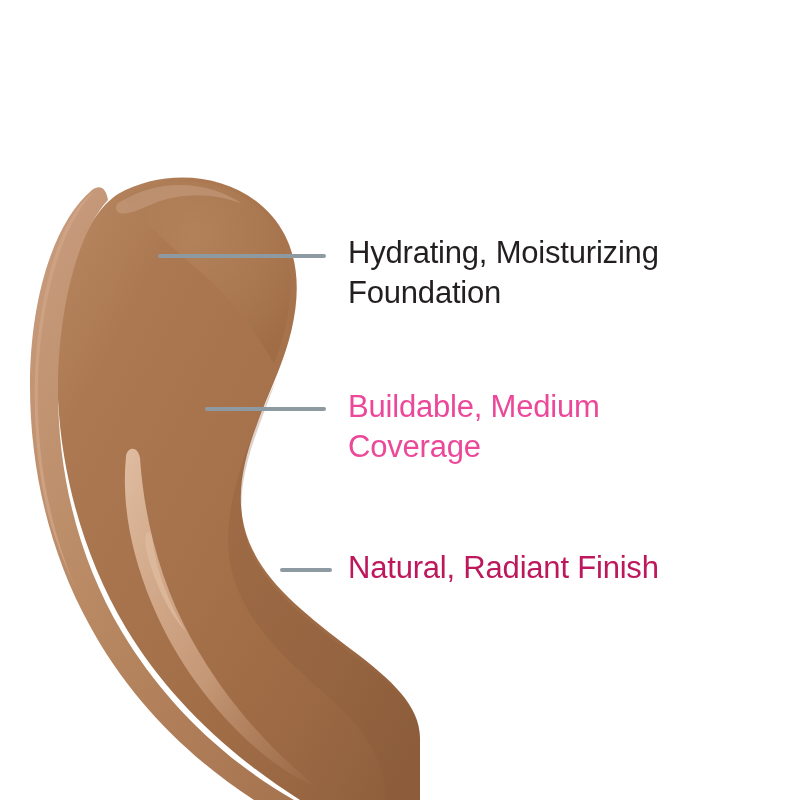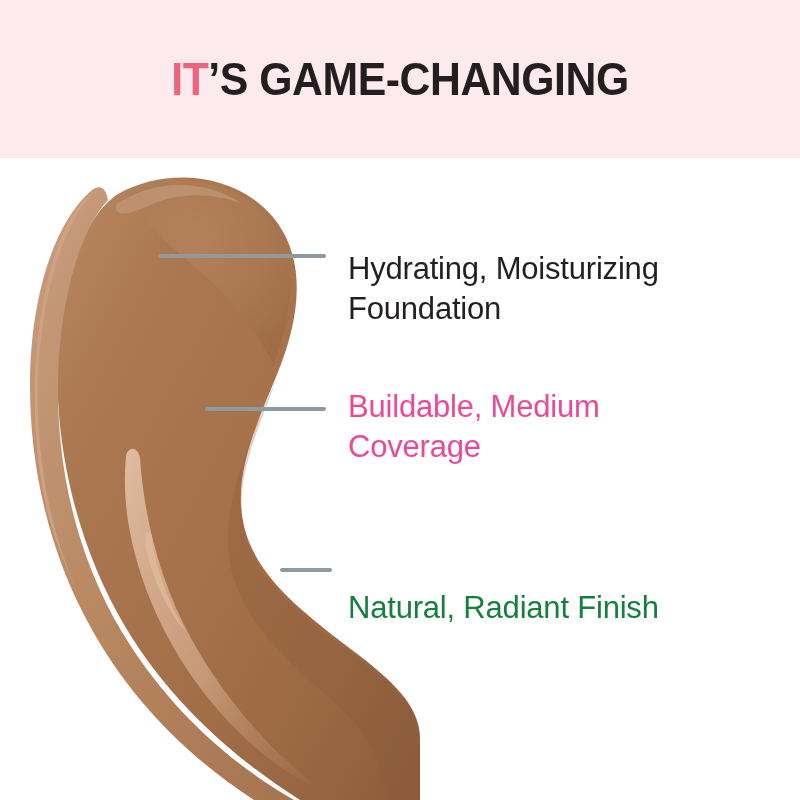--- a/index.html
+++ b/index.html
@@ -85,26 +85,20 @@
     color: #231f20;
     letter-spacing: -0.2px;
     white-space: pre-line;
   }
 </style>
 </head>
 <body>
 
 <div id="page">
 
-  <div id="header-band" style="background: rgb(252, 234, 238);">
-    <div id="headline">
-      <span class="hl-pink" style="color: rgb(236, 100, 126);">IT</span>
-        <span class="hl-dark" style="color: rgb(35, 31, 32);">’S GAME-CHANGING</span>
-    </div>
-  </div>
 
   <div id="swatch-wrap">
     <svg id="swatch-svg" viewBox="0 0 420 642" xmlns="http://www.w3.org/2000/svg">
       <defs>
         <linearGradient id="gradBase" x1="0" y1="0" x2="1" y2="0.9">
           <stop offset="0%" stop-color="#b98a64"></stop>
           <stop offset="22%" stop-color="#ab7851"></stop>
           <stop offset="55%" stop-color="#a5714a"></stop>
           <stop offset="82%" stop-color="#9a6843"></stop>
           <stop offset="100%" stop-color="#8f5f3c"></stop>
@@ -201,28 +195,28 @@
                L 386 642
                C 386 604, 366 572, 330 540
                C 286 502, 246 466, 232 414
                C 218 360, 244 292, 276 222
                Z"></path>
     </svg>
   </div>
 
   <div class="callout">
     <div class="callout-line" style="left: 158px; top: 254px; width: 168px; background: rgb(142, 154, 162);"></div>
-    <div class="callout-text" style="left: 348px; top: 249px; width: 430px; color: rgb(35, 31, 32);">Hydrating, Moisturizing
+    <div class="callout-text" style="left: 348px; top: 233px; width: 430px; color: rgb(35, 31, 32);">Hydrating, Moisturizing
 Foundation</div>
   </div>
 
   <div class="callout">
     <div class="callout-line" style="left: 205px; top: 407px; width: 121px; background: rgb(142, 154, 162);"></div>
     <div class="callout-text" style="left: 348px; top: 387px; width: 430px; color: #ec4899;">Buildable, Medium
 Coverage</div>
   </div>
 
   <div class="callout">
     <div class="callout-line" style="left: 280px; top: 568px; width: 52px; background: rgb(142, 154, 162);"></div>
-    <div class="callout-text" style="left: 348px; top: 548px; width: 440px; color: #15803d; margin-top: 40px;">Natural, Radiant Finish</div>
+    <div class="callout-text" style="left: 348px; top: 548px; width: 440px; color: #be185d;">Natural, Radiant Finish</div>
   </div>
 
 </div>
 
 </body></html>

